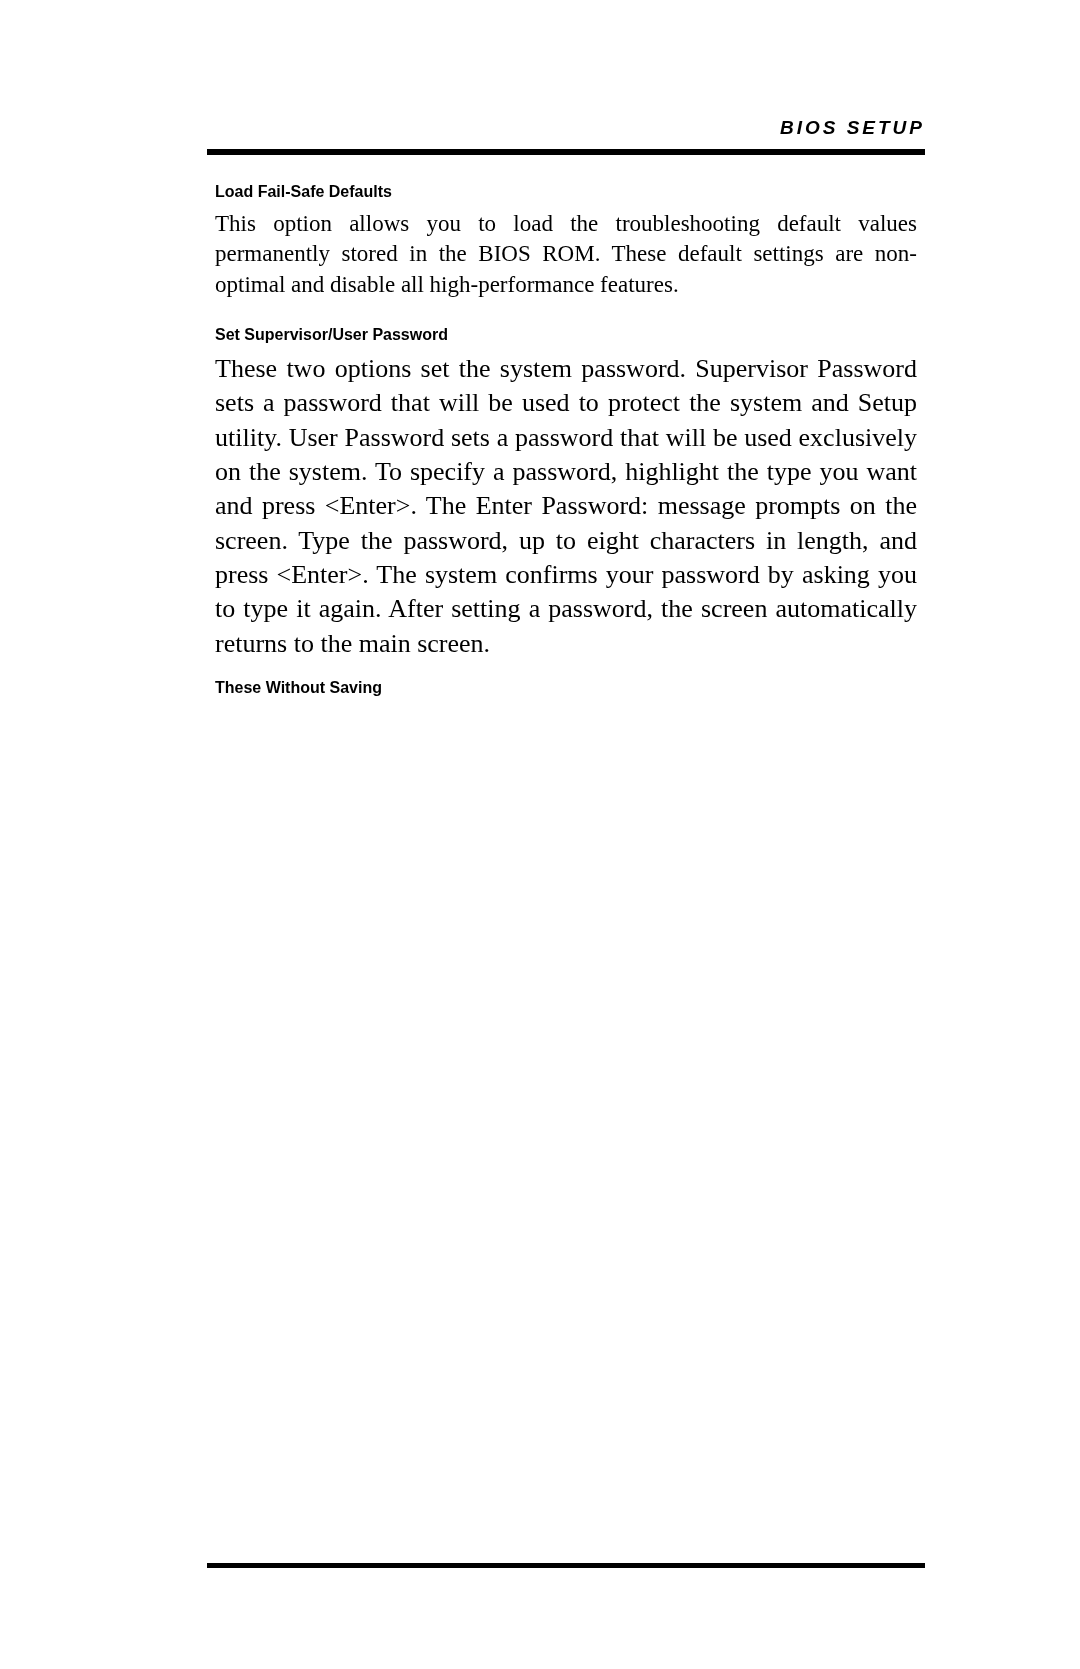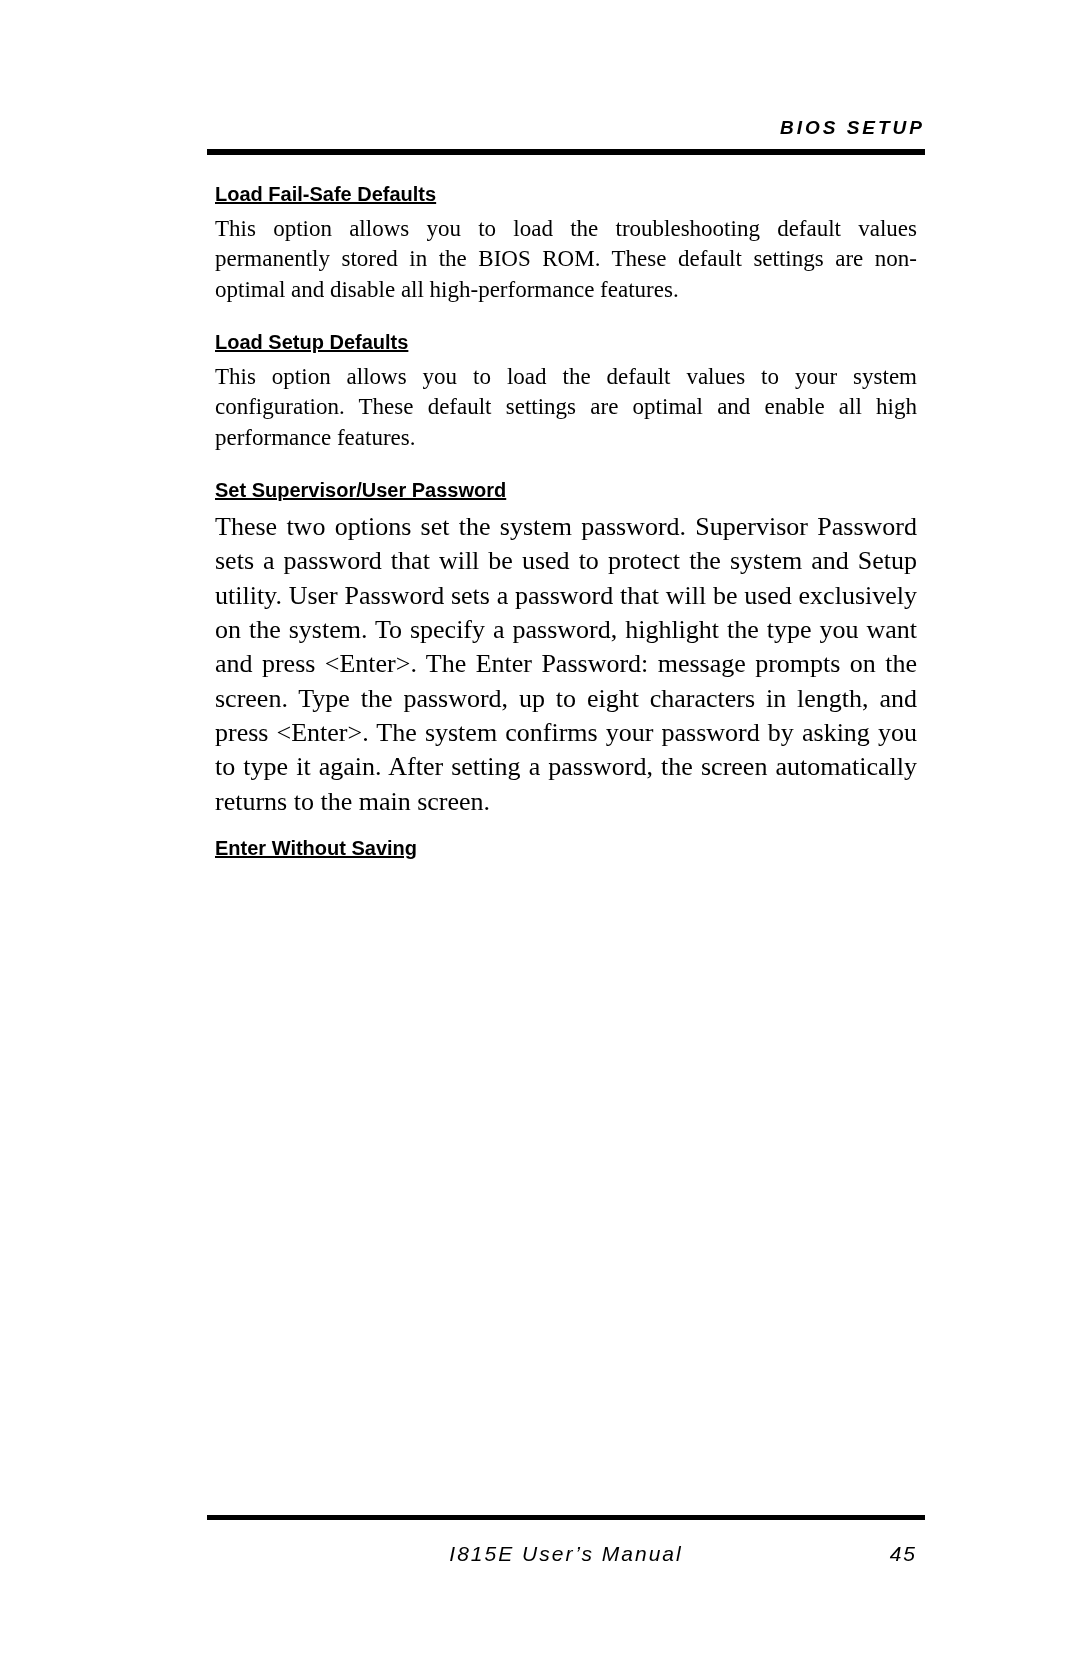--- a/index.html
+++ b/index.html
@@ -27,23 +27,22 @@
       font-size: 19px;
       margin-bottom: 10px;
     }
     .rule-top {
       border-top: 6px solid #000;
       margin-bottom: 28px;
     }
     .section-heading {
       font-family: Arial, Helvetica, sans-serif;
       font-weight: bold;
-      font-size: 20px;
+      font-size: 16px;
       margin-bottom: 4px;
-      text-decoration: underline;
     }
     .body-text {
       font-family: "Times New Roman", Times, serif;
       font-size: 23px;
       line-height: 1.32;
       text-align: justify;
       margin-bottom: 26px;
     }
     .body-text-tight {
       font-family: "Times New Roman", Times, serif;
@@ -87,38 +86,29 @@
 
 <div class="page">
   <div class="header">BIOS SETUP</div>
   <div class="rule-top"></div>
 
   <div>
     <div class="section-heading">Load Fail-Safe Defaults</div>
     <div class="body-text">This option allows you to load the troubleshooting default values permanently stored in the BIOS ROM. These default settings are non-optimal and disable all high-performance features.</div>
   </div>
 
-  <div>
-    <div class="section-heading">Load Setup Defaults</div>
-    <div class="body-text">This option allows you to load the default values to your system configuration. These default settings are optimal and enable all high performance features.</div>
-  </div>
 
   <div>
     <div class="section-heading">Set Supervisor/User Password</div>
     <div class="body-text-tight">These two options set the system password. Supervisor Password sets a password that will be used to protect the system and Setup utility. User Password sets a password that will be used exclusively on the system. To specify a password, highlight the type you want and press &lt;Enter&gt;. The Enter Password: message prompts on the screen. Type the password, up to eight characters in length, and press &lt;Enter&gt;. The system confirms your password by asking you to type it again. After setting a password, the screen automatically returns to the main screen.</div>
   </div>
 
   <div>
   </div>
 
   <div>
-    <div class="section-heading">Enter Without Saving</div>
+    <div class="section-heading">These Without Saving</div>
   </div>
 </div>
 
 <div class="footer">
   <div class="rule-bottom"></div>
-  <div class="footer-line">
-    <span class="footer-center">I815E User’s Manual</span>
-    <span></span>
-    <span class="footer-page">45</span>
-  </div>
 </div>
 
 </body></html>

